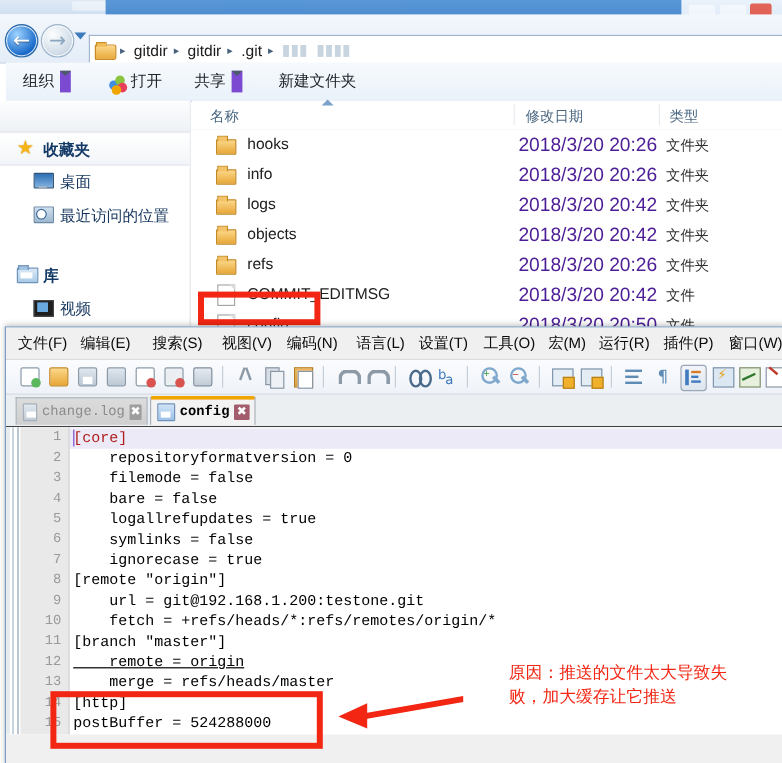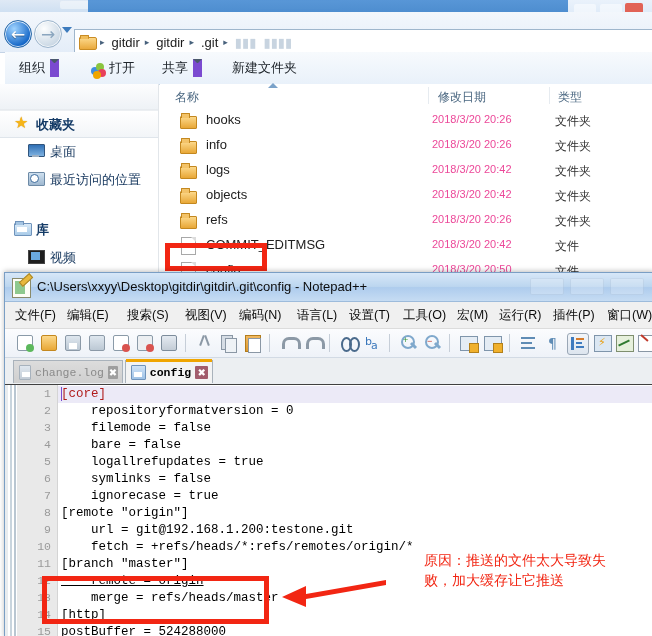--- a/index.html
+++ b/index.html
@@ -61,21 +61,21 @@
   .sb-head{position:relative;height:25px;background:linear-gradient(to bottom,#fdfdfe,#eef2f6);border-bottom:1px solid #e7ebef;}
   .sb-row{position:relative;height:28px;}
   .sb-label{position:absolute;font-size:13px;color:#14355c;white-space:nowrap;}
   .sb-ico{position:absolute;width:17px;height:16px;}
   .star{position:absolute;left:14px;top:4px;font-size:16px;color:#f6b519;line-height:16px;
      font-family:"DejaVu Sans",sans-serif;text-shadow:0 0 1px #c98c24;}
 
   .listarea{position:absolute;left:160px;top:108px;right:0;bottom:0;background:#fff;}
   .frow{position:relative;height:25px;}
   .fname{position:absolute;left:46px;top:4px;font-size:13px;color:#202020;white-space:nowrap;}
-  .fdate{position:absolute;left:272px;top:5px;font-size:11px;color:#ec4899;white-space:nowrap;}
+  .fdate{position:absolute;left:272px;top:5px;font-size:16px;color:#4c1d95;white-space:nowrap;}
   .ftype{position:absolute;left:395px;top:5px;font-size:12px;color:#303030;white-space:nowrap;}
   .ficon-folder{position:absolute;left:20px;top:5px;width:17px;height:15px;}
   .ficon-folder:before{content:"";position:absolute;left:0;top:3px;width:15px;height:11px;border-radius:1px;
      background:linear-gradient(to bottom,#fcd88a,#e8a736);border:1px solid #c4881f;}
   .ficon-folder:after{content:"";position:absolute;left:1px;top:0;width:7px;height:4px;border-radius:1px 1px 0 0;
      background:#f3c369;border:1px solid #c4881f;border-bottom:none;}
   .ficon-file{position:absolute;left:21px;top:4px;width:13px;height:16px;background:#fff;border:1px solid #a8a8a8;}
   .ficon-file:after{content:"";position:absolute;right:-1px;top:-1px;border-left:5px solid transparent;
      border-top:5px solid #dcdcdc;}
 
@@ -303,32 +303,20 @@
       <span class="fdate">2018/3/20 20:50</span>
       <span class="ftype">文件</span>
     </div>
   </div>
 </div>
 
 <div class="redbox" style="left:165px;top:243px;width:102px;height:28px;"></div>
 
 <div id="npp">
 
-  <div class="npp-title">
-    <div class="npp-ico">
-      <div class="pg"></div>
-        <div class="pen"></div>
-    </div>
-    <div class="npp-titletext">C:\Users\xxyy\Desktop\gitdir\gitdir\.git\config - Notepad++</div>
-    <div class="npp-ghostbtns">
-      <div class="gbtn" style="left:0;"></div>
-      <div class="gbtn" style="left:40px;"></div>
-      <div class="gbtn" style="left:80px;"></div>
-    </div>
-  </div>
 
   <div class="npp-menu">
     <div class="mi" style="left:10px;">文件(F)</div>
     <div class="mi" style="left:62px;">编辑(E)</div>
     <div class="mi" style="left:122px;">搜索(S)</div>
     <div class="mi" style="left:180px;">视图(V)</div>
     <div class="mi" style="left:234px;">编码(N)</div>
     <div class="mi" style="left:292px;">语言(L)</div>
     <div class="mi" style="left:344px;">设置(T)</div>
     <div class="mi" style="left:398px;">工具(O)</div>

